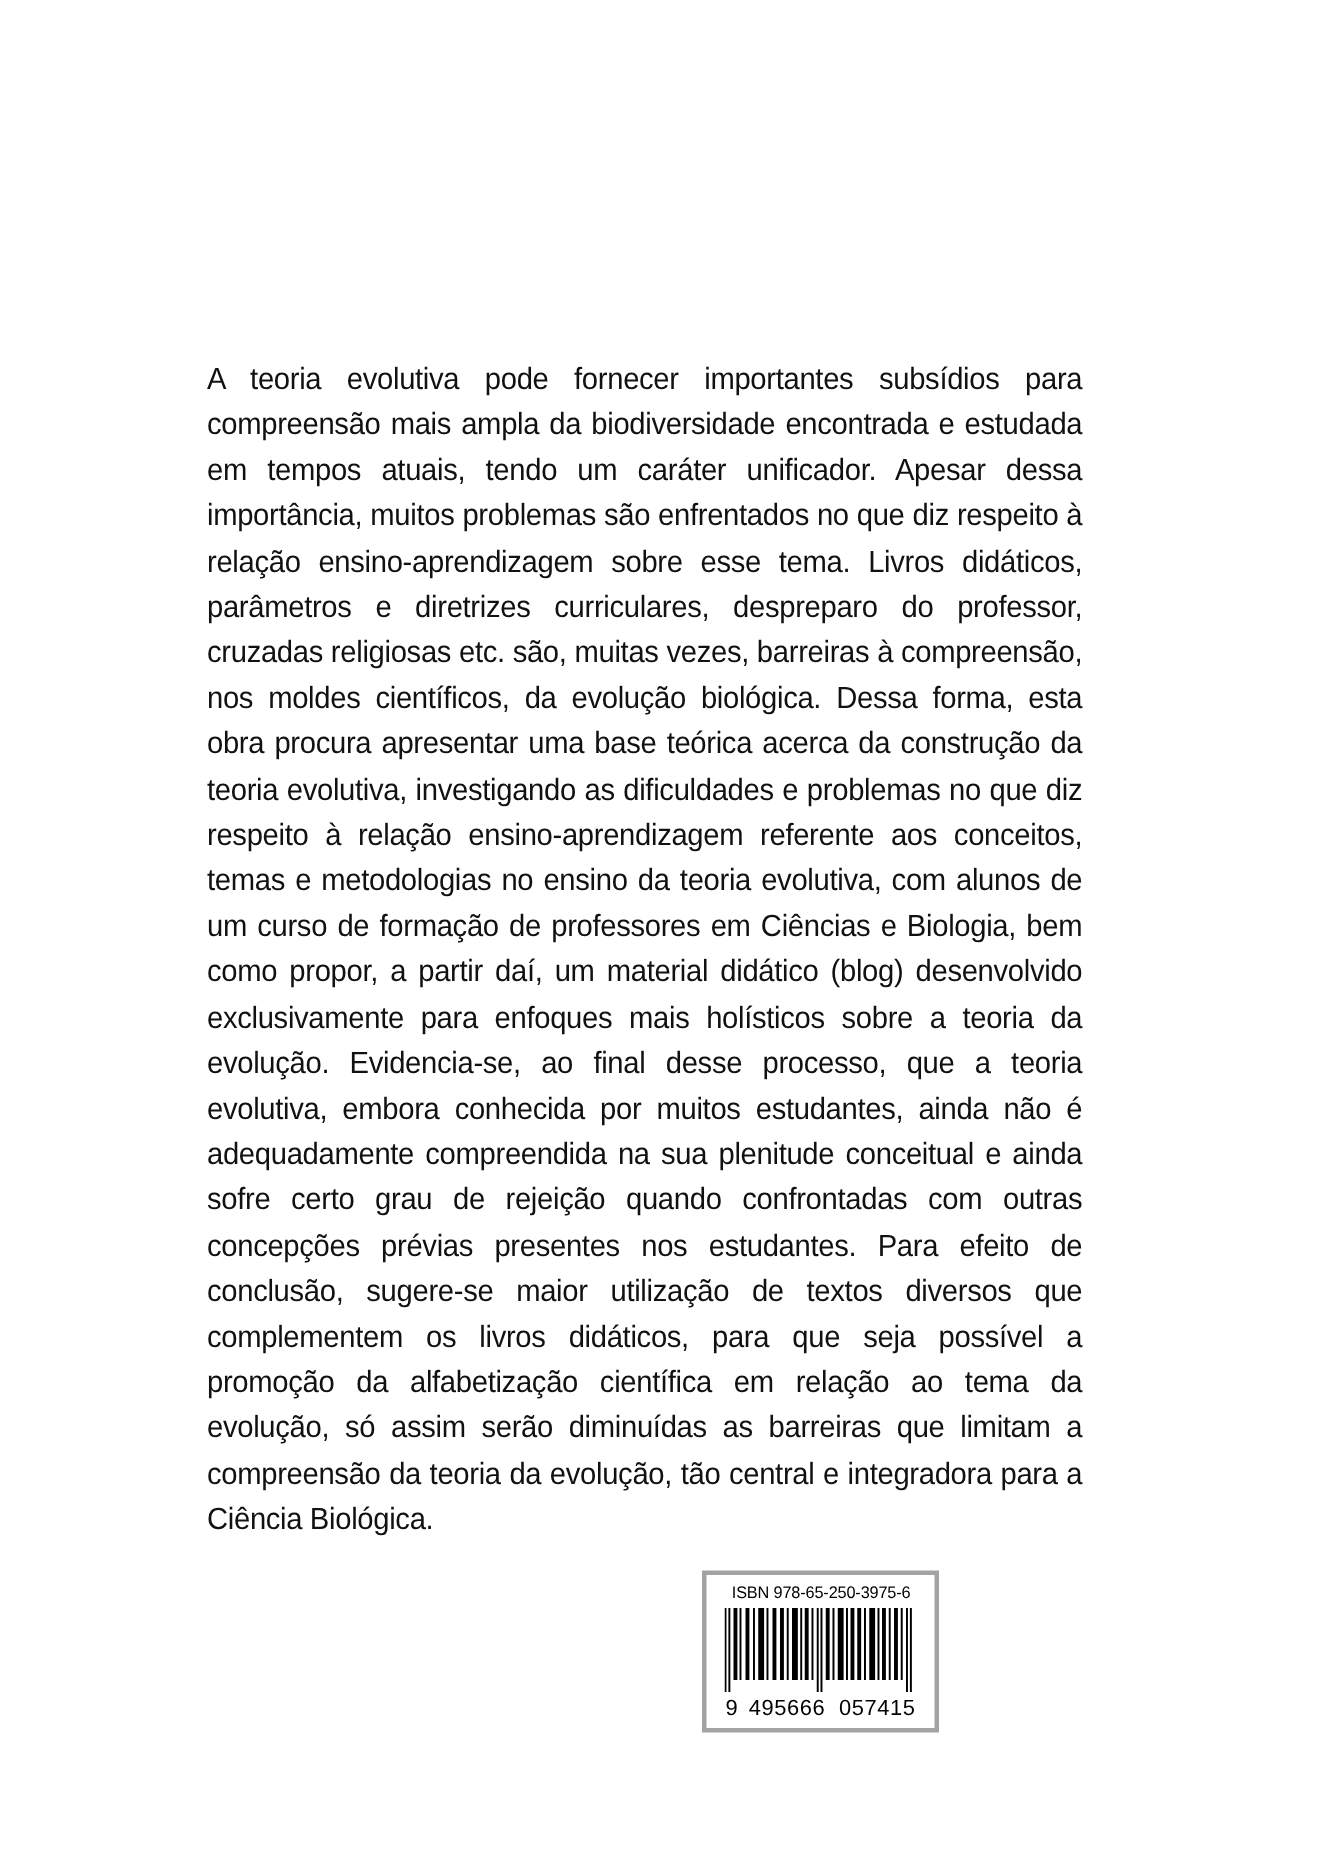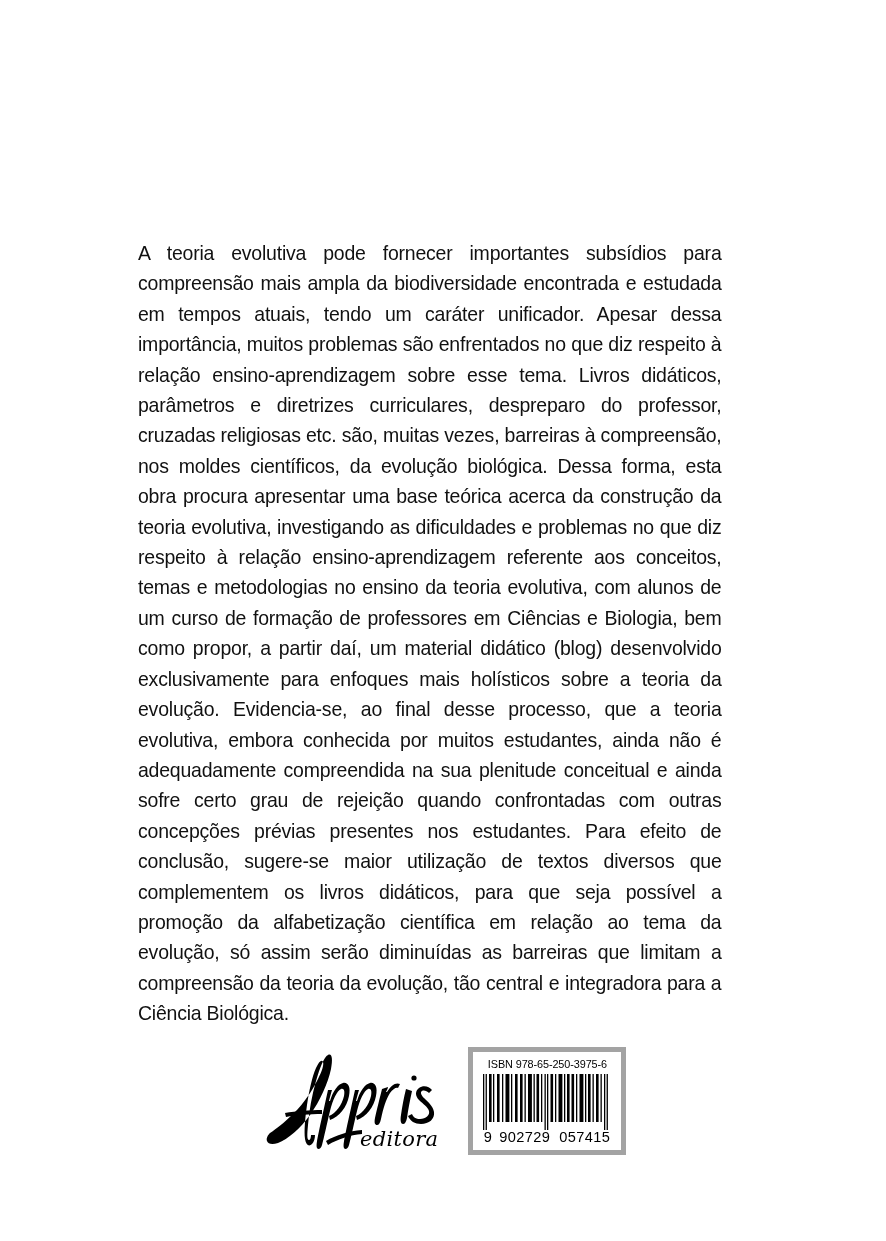--- a/index.html
+++ b/index.html
@@ -54,21 +54,21 @@
   }
 
   
   .barcode-box {
     position: absolute;
     left: 468px;
     top: 1047px;
     width: 158px;
     height: 108px;
     background: #ffffff;
-    border: 5px solid #a3a3a3;
+    border: 3px solid #a3a3a3;
     box-sizing: border-box;
     display: flex;
     flex-direction: column;
     align-items: center;
   }
   .isbn-text {
     margin-top: 6px;
     font-family: "Liberation Sans", sans-serif;
     font-size: 11.2px;
     letter-spacing: -0.1px;
@@ -102,63 +102,20 @@
 </style>
 </head>
 <body>
 
 <div class="page">
 
   <div class="blurb">
     <p>A teoria evolutiva pode fornecer importantes subsídios para compreensão mais ampla da biodiversidade encontrada e estudada em tempos atuais, tendo um caráter unificador. Apesar dessa importância, muitos problemas são enfrentados no que diz respeito à relação ensino-aprendizagem sobre esse tema. Livros didáticos, parâmetros e diretrizes curriculares, despreparo do professor, cruzadas religiosas etc. são, muitas vezes, barreiras à compreensão, nos moldes científicos, da evolução biológica. Dessa forma, esta obra procura apresentar uma base teórica acerca da construção da teoria evolutiva, investigando as dificuldades e problemas no que diz respeito à relação ensino-aprendizagem referente aos conceitos, temas e metodologias no ensino da teoria evolutiva, com alunos de um curso de formação de professores em Ciências e Biologia, bem como propor, a partir daí, um material didático (blog) desenvolvido exclusivamente para enfoques mais holísticos sobre a teoria da evolução. Evidencia-se, ao final desse processo, que a teoria evolutiva, embora conhecida por muitos estudantes, ainda não é adequadamente compreendida na sua plenitude conceitual e ainda sofre certo grau de rejeição quando confrontadas com outras concepções prévias presentes nos estudantes. Para efeito de conclusão, sugere-se maior utilização de textos diversos que complementem os livros didáticos, para que seja possível a promoção da alfabetização científica em relação ao tema da evolução, só assim serão diminuídas as barreiras que limitam a compreensão da teoria da evolução, tão central e integradora para a Ciência Biológica.</p>
   </div>
 
-  <div class="logo">
-    <svg viewBox="0 0 190 118" xmlns="http://www.w3.org/2000/svg" aria-hidden="true">
-      <g fill="#000000">
-
-        <path d="M14,90 C20,86 28,80 38,70 C48,60 56,48 62,36 C66,28 68,22 67,19
-                 C66,16 63,18 60,25 C56,34 53,48 51,62 C49,76 48,88 49,96
-                 C50,102 53,104 56,101 C58,99 59,95 59,92 L55,92
-                 C55,95 54,97 53,97 C51,97 51,92 52,82 C53,68 56,52 60,38
-                 C64,24 68,14 72,12 C76,10 77,16 75,26 C72,40 64,58 54,72
-                 C44,86 32,96 22,100 C16,102 12,101 11,98 C10,95 12,92 14,90 Z"></path>
-
-        <path d="M30,74 C40,72 54,71 66,71 L66,67 C54,67 40,68 29,70 Z"></path>
-
-        <path d="M72,47 C70,56 66,74 63,88 C61,97 60,103 61,105 C62,107 65,106 66,102
-                 C68,95 71,80 74,68 C77,56 81,48 85,46 C88,45 89,48 88,53
-                 C86,62 80,70 73,73 L74,77 C83,74 91,64 93,53 C95,44 92,39 87,40
-                 C82,41 77,48 74,58 L73,58 C74,54 75,50 76,47 Z"></path>
-
-        <path d="M99,47 C97,56 93,74 90,88 C88,97 87,103 88,105 C89,107 92,106 93,102
-                 C95,95 98,80 101,68 C104,56 108,48 112,46 C115,45 116,48 115,53
-                 C113,62 107,70 100,73 L101,77 C110,74 118,64 120,53 C122,44 119,39 114,40
-                 C109,41 104,48 101,58 L100,58 C101,54 102,50 103,47 Z"></path>
-
-        <path d="M126,46 C124,54 121,66 119,75 C118,80 119,82 121,82 C123,82 124,80 125,76
-                 C127,66 130,56 134,50 C137,46 140,44 142,45 L144,41
-                 C140,39 135,42 131,49 L130,49 C131,47 132,45 132,44 Z"></path>
-
-        <path d="M150,46 C148,54 146,64 145,72 C144,78 145,81 147,81 C149,81 150,79 151,75
-                 C152,67 154,57 156,48 Z"></path>
-        <circle cx="158" cy="35" r="2.6"></circle>
-
-        <path d="M176,47 C173,43 167,42 163,45 C159,48 159,53 163,57 C167,61 172,64 173,68
-                 C174,72 170,76 164,76 C160,76 157,74 156,71 L152,73
-                 C154,78 159,81 165,81 C173,81 179,76 178,69 C177,63 172,59 168,55
-                 C165,52 164,49 166,48 C168,47 171,48 173,50 Z"></path>
-      </g>
-      <g fill="#000000">
-
-        <path d="M72,102 C82,96 94,92 106,91 L106,87 C93,88 80,92 70,98 Z"></path>
-        <text class="logo-wordmark" x="104" y="103" font-size="21" font-style="italic" font-family="DejaVu Serif, serif" letter-spacing="0.3">editora</text>
-      </g>
-    </svg>
-  </div>
 
   <div class="barcode-box">
     <div class="isbn-text">ISBN 978-65-250-3975-6</div>
 
     <svg class="barcode-bars" viewBox="0 0 128 56" preserveAspectRatio="none" aria-hidden="true">
       <g fill="#000000">
 
         <rect x="0" y="0" width="1.3" height="56"></rect>
         <rect x="2.6" y="0" width="1.3" height="56"></rect>
 
@@ -193,18 +150,18 @@
         <rect x="113" y="0" width="2.6" height="48"></rect>
         <rect x="117.5" y="0" width="1.3" height="48"></rect>
 
         <rect x="121" y="0" width="1.3" height="56"></rect>
         <rect x="123.6" y="0" width="1.3" height="56"></rect>
       </g>
     </svg>
 
     <div class="ean-digits">
       <span class="ean-lead">9</span>
-      <span class="ean-left">902729</span>
+      <span class="ean-left">495666</span>
       <span class="ean-right">057415</span>
     </div>
   </div>
 
 </div>
 
 </body></html>

